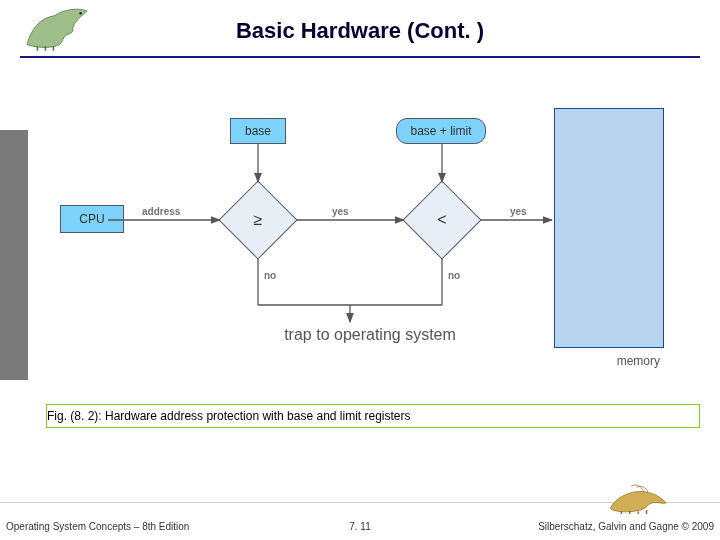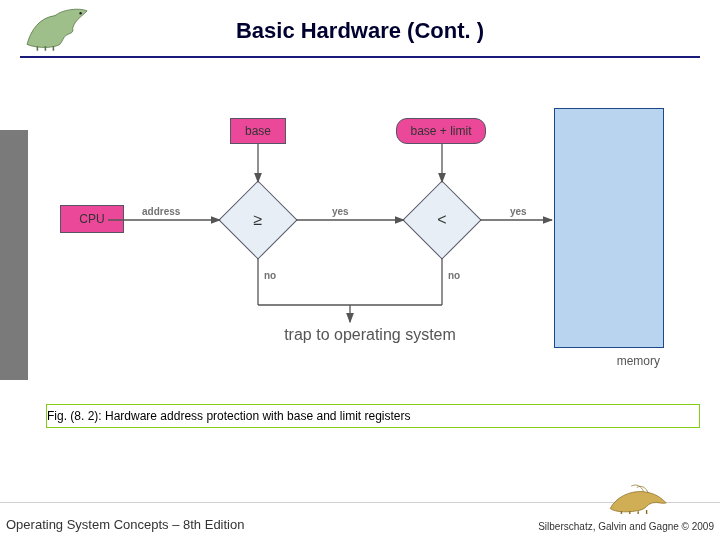--- a/index.html
+++ b/index.html
@@ -65,21 +65,21 @@
     left: 0;
     right: 0;
     bottom: 0;
     height: 38px;
     border-top: 1px solid #d0d0d0;
   }
   .footer-left {
     position: absolute;
     left: 6px;
     bottom: 8px;
-    font-size: 13px;
+    font-size: 10px;
     color: #333;
   }
   .footer-center {
     position: absolute;
     left: 0;
     right: 0;
     bottom: 8px;
     text-align: center;
     font-size: 10px;
     color: #333;
@@ -101,21 +101,21 @@
   
   .diagram {
     position: absolute;
     left: 60px;
     top: 90px;
     width: 630px;
     height: 280px;
   }
   .box {
     position: absolute;
-    background: #ec4899;
+    background: #7dd3fc;
     border: 1px solid #556;
     font-size: 12px;
     color: #333;
     display: flex;
     align-items: center;
     justify-content: center;
     text-align: center;
     padding: 2px 6px;
   }
   .cpu { left: 0; top: 115px; width: 64px; height: 28px; }
@@ -250,14 +250,15 @@
 
 <div class="caption-box">Fig. (8. 2): Hardware address protection with base and limit registers</div>
 
 <div class="footer">
   <svg class="dino-right" viewBox="0 0 100 50">
     <path d="M6 40 C14 24 34 14 54 16 C70 18 78 24 86 32 C80 34 74 30 66 32 C58 34 58 40 50 42 C34 46 14 46 6 40 Z" fill="#cfae55" stroke="#8a6c20" stroke-width="1"></path>
     <path d="M54 16 C50 8 44 4 36 8 M60 18 C58 10 50 6 44 10" fill="none" stroke="#8a6c20" stroke-width="1"></path>
     <path d="M22 44 L22 48 M34 44 L34 48 M46 44 L46 48 M58 42 L58 48" stroke="#8a6c20" stroke-width="2"></path>
   </svg>
   <div class="footer-left">Operating System Concepts – 8th Edition</div>
+  <div class="footer-center">7. 11</div>
   <div class="footer-right">Silberschatz, Galvin and Gagne © 2009</div>
 </div>
 
 </body></html>

